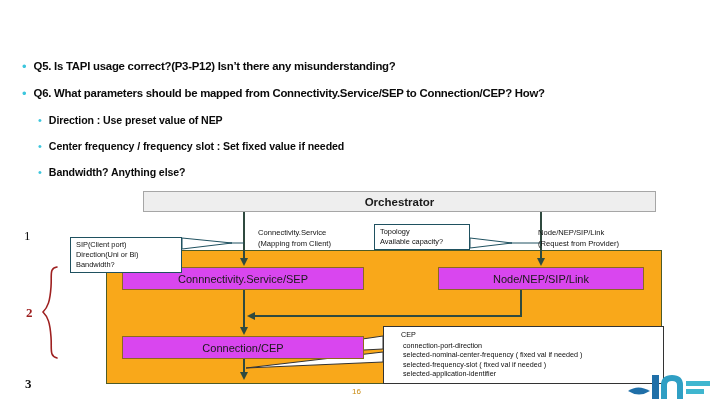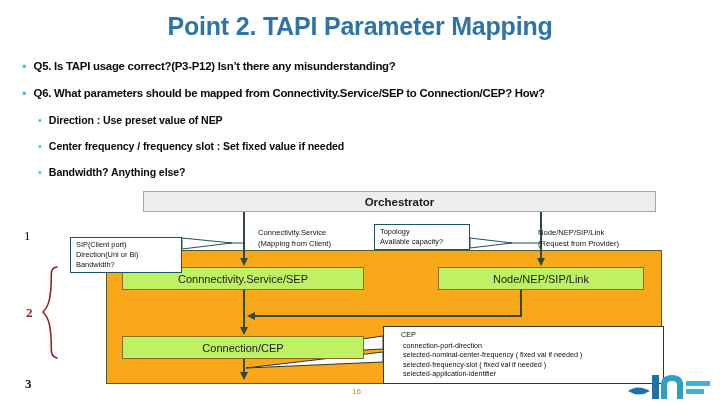--- a/index.html
+++ b/index.html
@@ -111,21 +111,21 @@
     width: 556px;
     height: 134px;
     background: #f9a81a;
     border: 1px solid #4d5b27;
     box-sizing: border-box;
   }
 
   
   .cream-box {
     position: absolute;
-    background: #bef264;
+    background: #d946ef;
     border: 1px solid #8d6a1f;
     box-sizing: border-box;
     display: flex;
     align-items: center;
     justify-content: center;
     font-size: 11px;
     color: #1a1a1a;
   }
   .box-cs   { left: 122px; top: 267px;  width: 242px; height: 23px; }
   .box-node { left: 438px; top: 267px;  width: 206px; height: 23px; }
@@ -195,21 +195,20 @@
     bottom: 2px;
     width: 92px;
     height: 30px;
   }
 </style>
 </head>
 <body>
 
 <div id="slide">
 
-  <div class="title">Point 2. TAPI Parameter Mapping</div>
 
   <div class="bullet-row bullet-l1 b1">
     <span class="bullet-dot">•</span>
     <span class="bullet-text">Q5. Is TAPI usage correct?(P3-P12)  Isn’t there any misunderstanding?</span>
   </div>
   <div class="bullet-row bullet-l1 b2">
     <span class="bullet-dot">•</span>
     <span class="bullet-text">Q6. What parameters should be mapped from Connectivity.Service/SEP to Connection/CEP?  How?</span>
   </div>
   <div class="bullet-row bullet-l2 b3">

